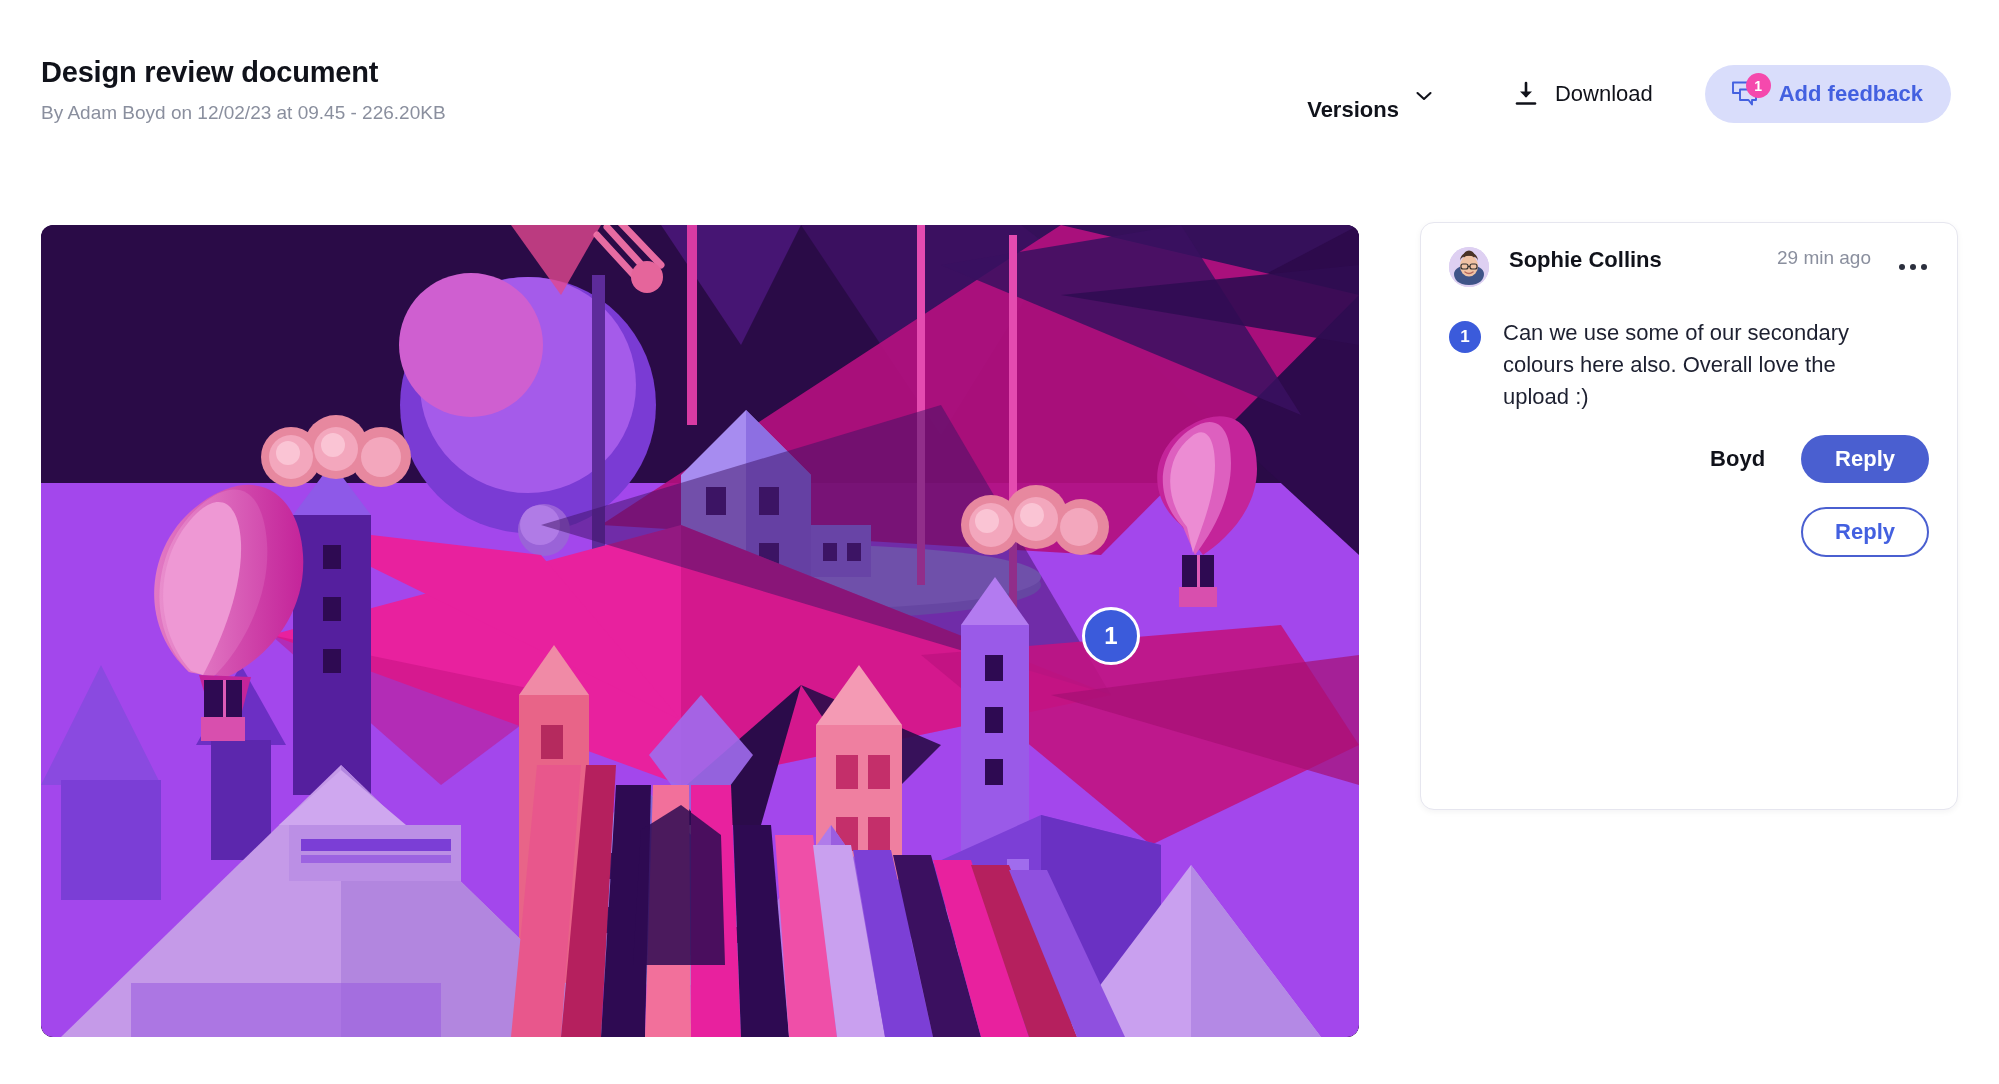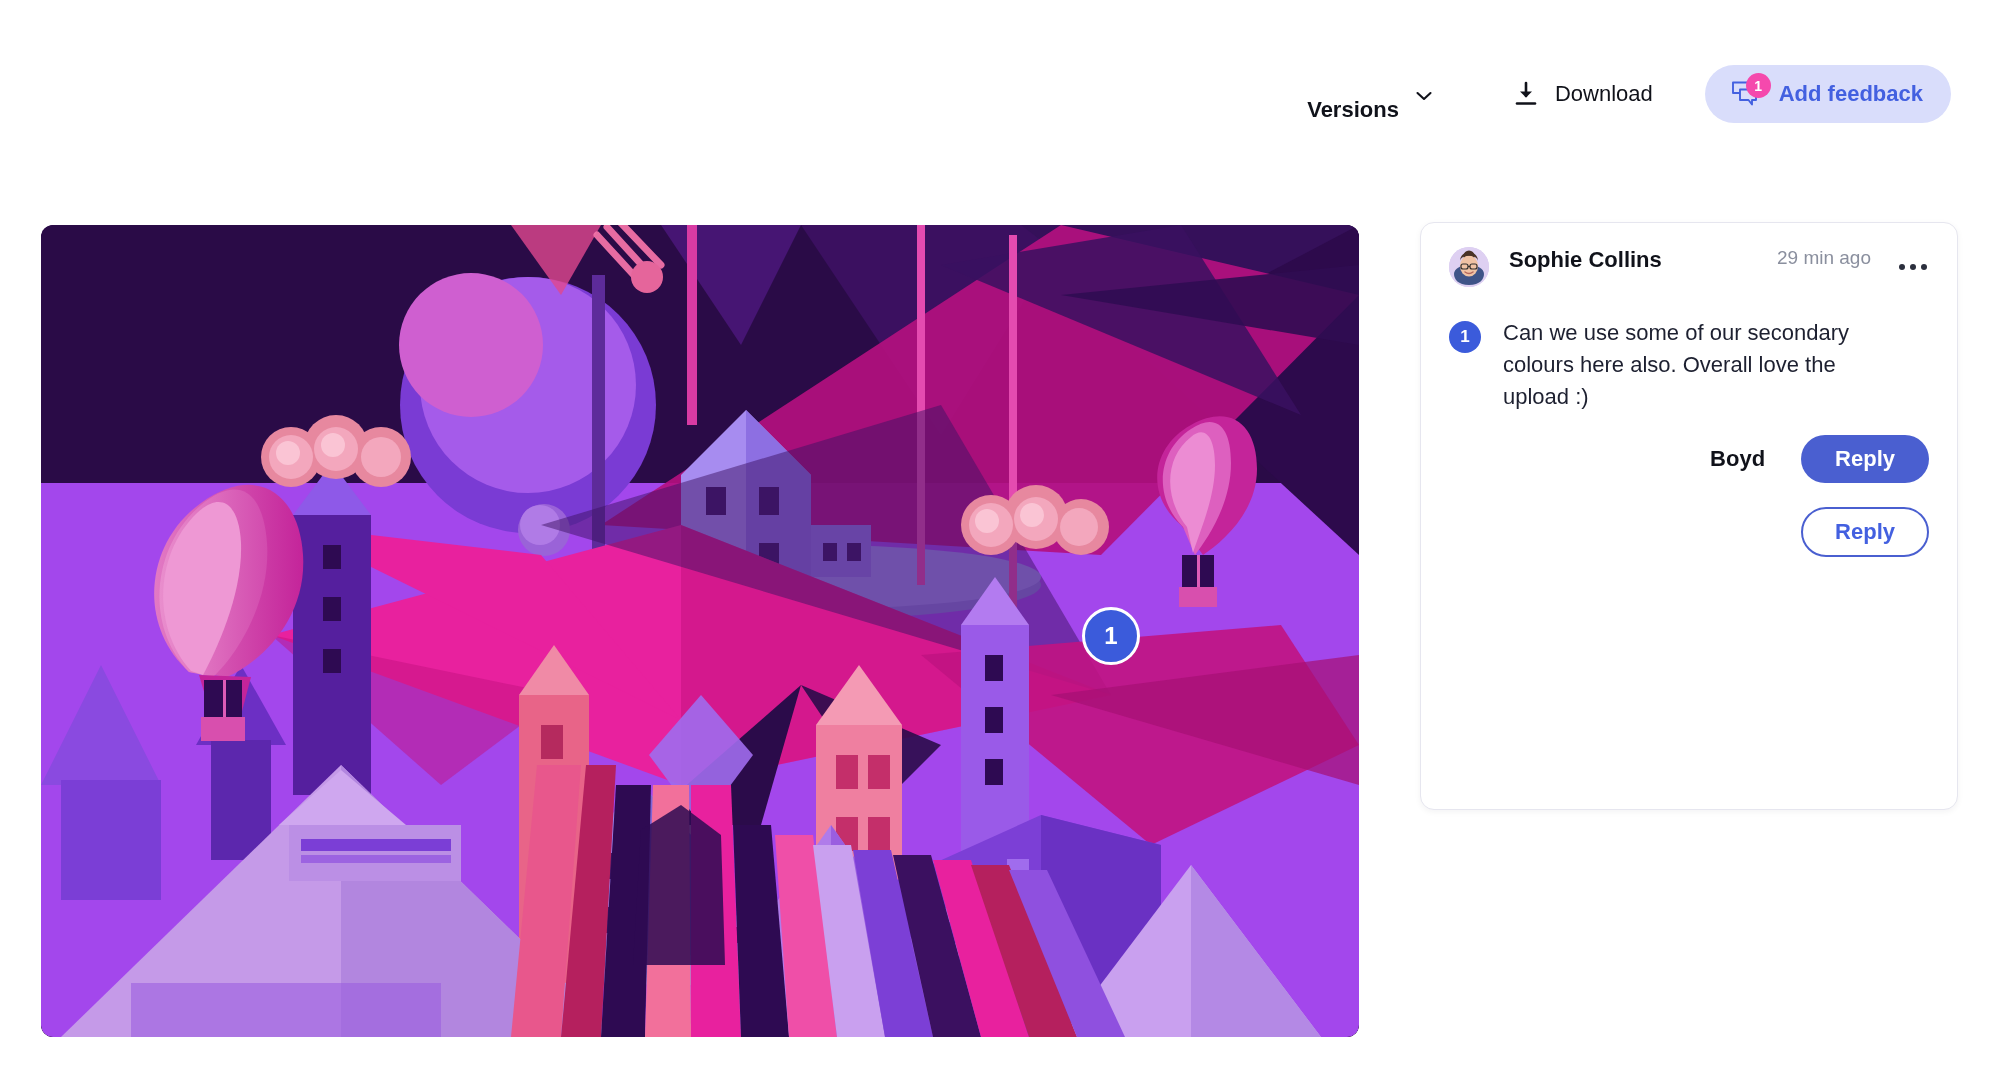--- a/index.html
+++ b/index.html
@@ -148,20 +148,22 @@
   }
 </style>
 </head>
 <body>
 
 <div class="page">
 
   <div class="header">
 
     <div class="title-block">
+      <h1 class="doc-title">Design review document</h1>
+      <p class="file-meta">By Adam Boyd on 12/02/23 at 09.45 - 226.20KB</p>
     </div>
 
     <div class="header-actions">
 
       <button class="versions-btn">
         <span class="versions-label">Versions</span>
         <span class="chev">
           <svg viewBox="0 0 16 10" fill="none" xmlns="http://www.w3.org/2000/svg">
             <path d="M1.5 2 L8 8 L14.5 2" stroke="#10121a" stroke-width="2.1" stroke-linecap="round" stroke-linejoin="round"></path>
           </svg>

